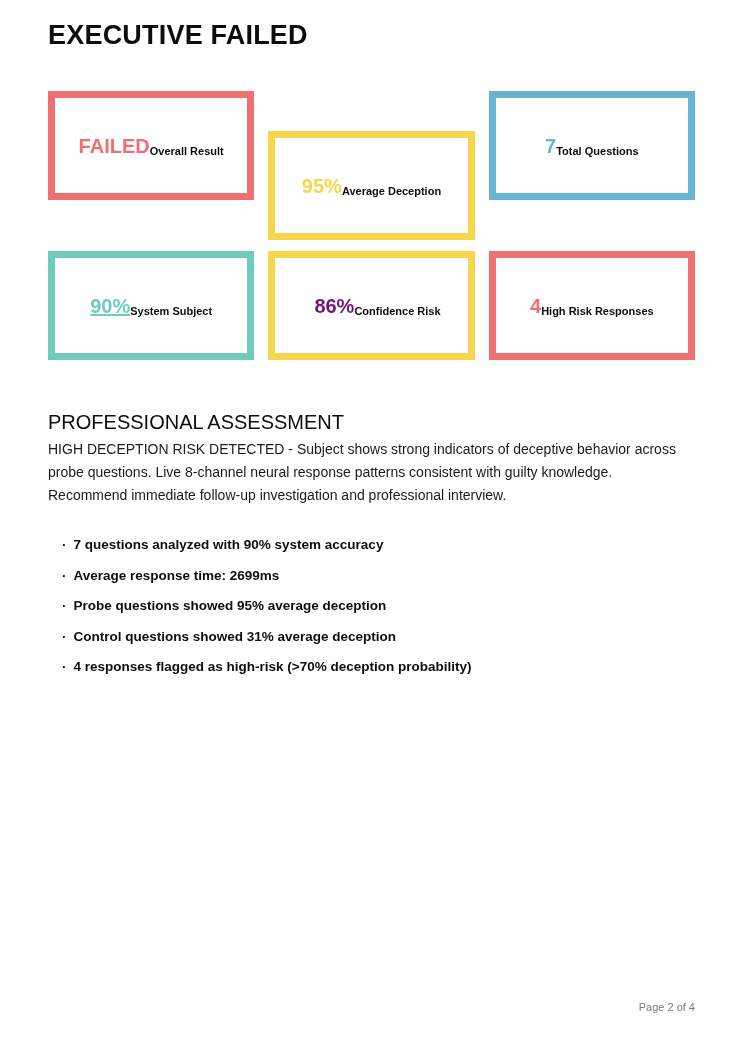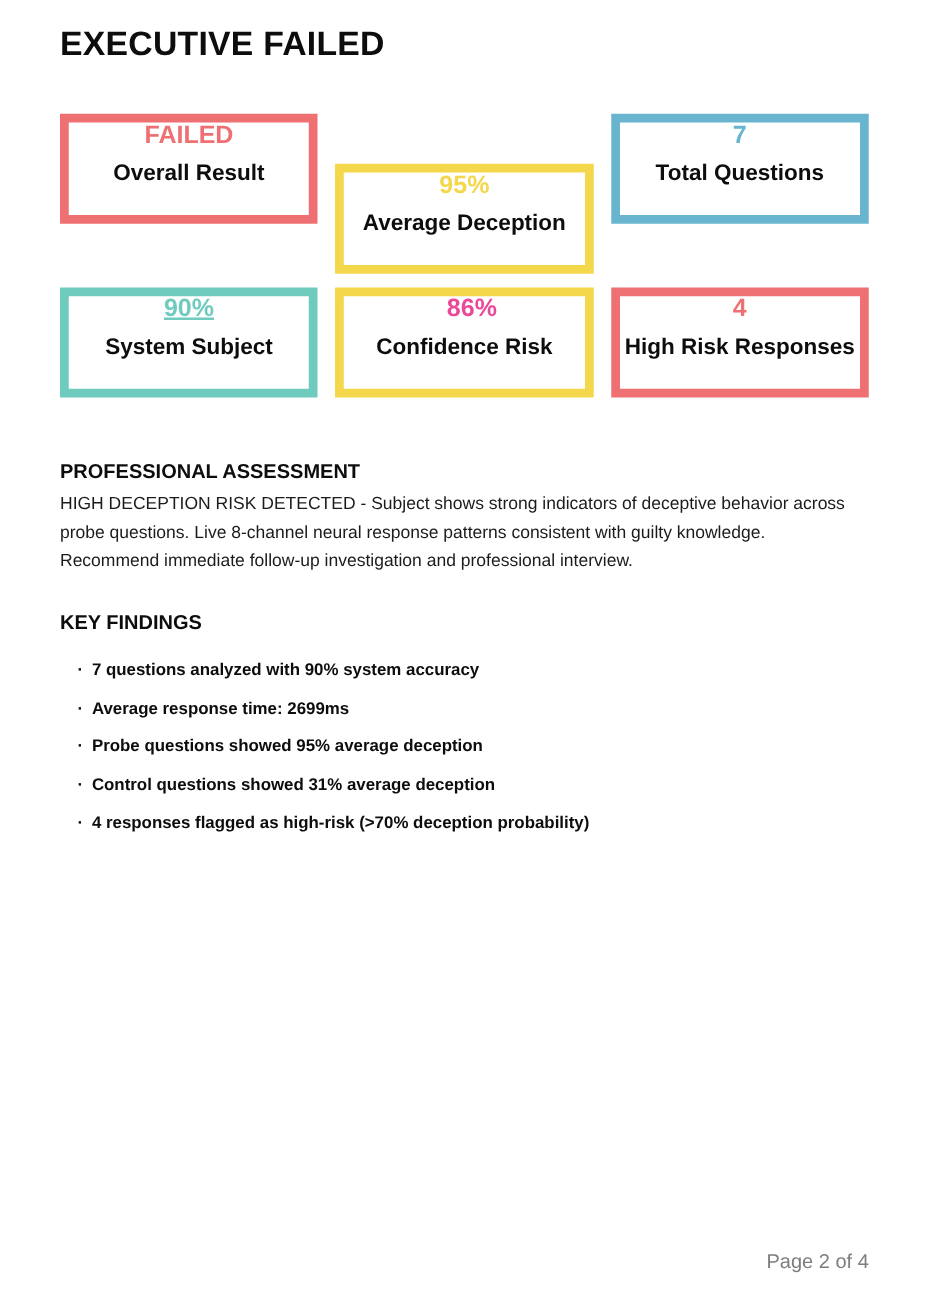--- a/index.html
+++ b/index.html
@@ -25,43 +25,44 @@
     letter-spacing: 0.2px;
   }
   .card-grid {
     margin-top: 40px;
     display: grid;
     grid-template-columns: repeat(3, 1fr);
     column-gap: 14px;
     row-gap: 11px;
   }
   .card {
-    height: 88px;
+    height: 109px;
     background: #ffffff;
     border: 7px solid #ccc;
     display: flex;
-    flex-direction: column;
+    flex-direction: row;
     align-items: center;
+    justify-content: center;
   }
   .card-value {
     font-size: 20px;
     font-weight: 700;
     line-height: 1;
   }
   .card-label {
     margin-top: 11px;
-    font-size: 18px;
+    font-size: 11px;
     font-weight: 700;
     color: #0d0d0d;
     line-height: 1;
   }
   .section { margin-top: 0; }
   .section-heading {
-    font-size: 16px;
-    font-weight: 700;
+    font-size: 20px;
+    font-weight: 400;
     color: #0d0d0d;
   }
   .assessment { margin-top: 51px; }
   .assessment-body {
     margin-top: 4px;
     font-size: 14px;
     line-height: 23px;
     color: #1b1b1b;
     max-width: 650px;
   }
@@ -80,21 +81,21 @@
     align-items: baseline;
   }
   .bullet-dot {
     font-weight: 700;
     margin-right: 7px;
   }
   .page-footer {
     position: absolute;
     top: 1001px;
     right: 48px;
-    font-size: 16px;
+    font-size: 11px;
     color: #7d7d7d;
   }
 </style>
 </head>
 <body>
 
 <div class="page">
 
   <h1 class="doc-title">EXECUTIVE FAILED</h1>
 
@@ -114,38 +115,37 @@
       <div class="card-value" style="color: rgb(105, 181, 208);">7</div>
       <div class="card-label">Total Questions</div>
     </div>
 
     <div class="card" style="border-color: rgb(112, 203, 191);">
       <div class="card-value" style="color: rgb(112, 203, 191); text-decoration: underline;">90%</div>
       <div class="card-label">System Subject</div>
     </div>
 
     <div class="card" style="border-color: rgb(245, 215, 75);">
-      <div class="card-value" style="color: #ec4899; margin-left: 12px;">86%</div>
+      <div class="card-value" style="color: #701a75; margin-left: 12px;">86%</div>
       <div class="card-label">Confidence Risk</div>
     </div>
 
     <div class="card" style="border-color: rgb(238, 112, 114);">
       <div class="card-value" style="color: rgb(238, 112, 114);">4</div>
       <div class="card-label">High Risk Responses</div>
     </div>
 
   </div>
 
   <div class="section assessment">
     <h2 class="section-heading">PROFESSIONAL ASSESSMENT</h2>
     <p class="assessment-body">HIGH DECEPTION RISK DETECTED - Subject shows strong indicators of deceptive behavior across probe questions. Live 8-channel neural response patterns consistent with guilty knowledge. Recommend immediate follow-up investigation and professional interview.</p>
   </div>
 
   <div class="section findings">
-    <h2 class="section-heading">KEY FINDINGS</h2>
     <ul class="findings-list">
       <li>
         <span class="bullet-dot">·</span>
         <span>7 questions analyzed with 90% system accuracy</span>
       </li>
       <li>
         <span class="bullet-dot">·</span>
         <span>Average response time: 2699ms</span>
       </li>
       <li>

